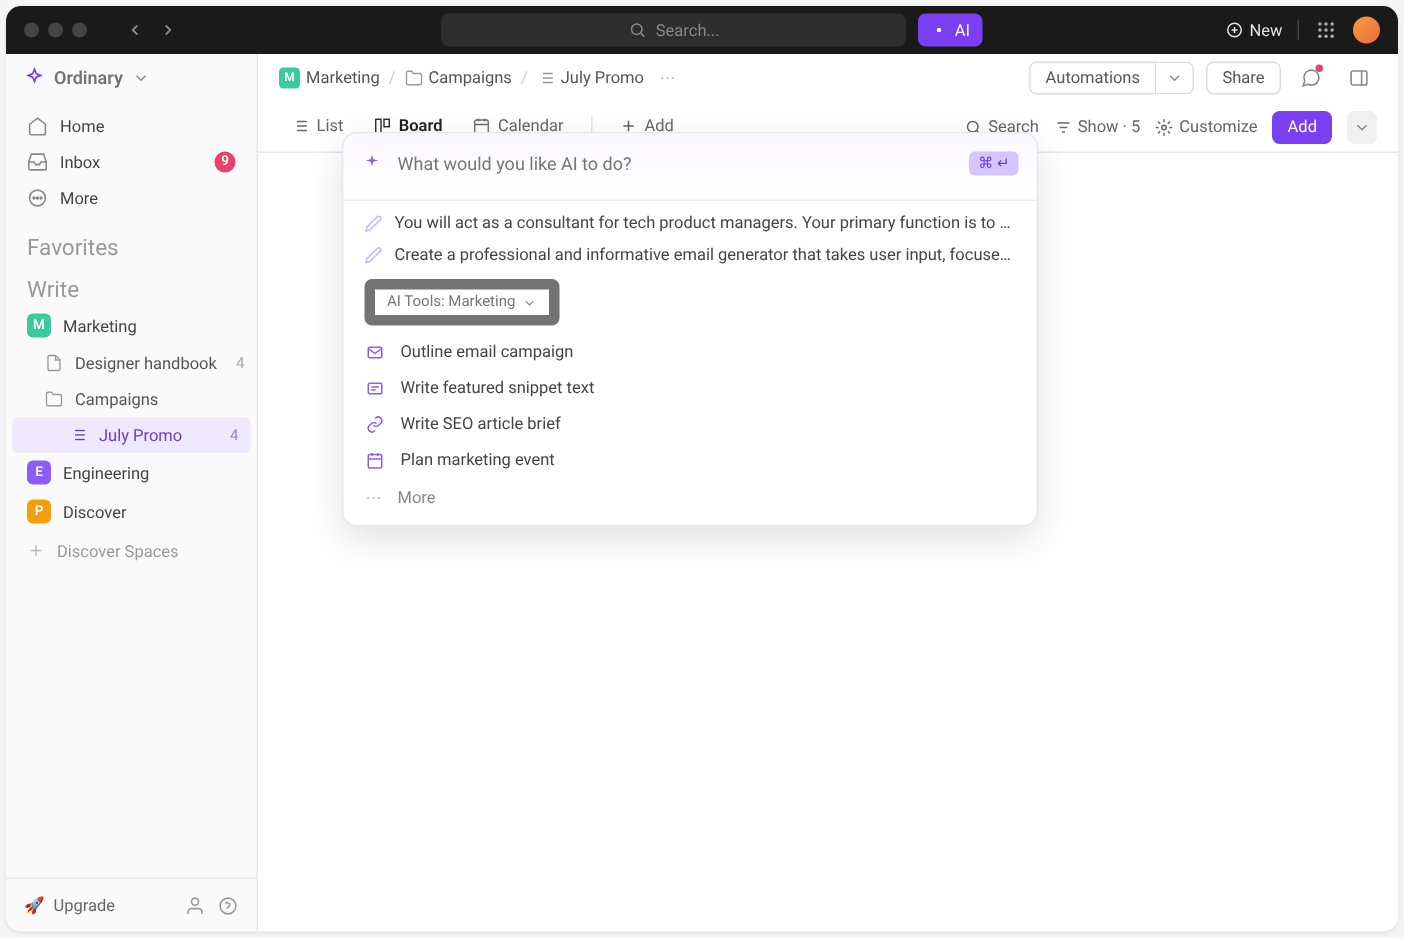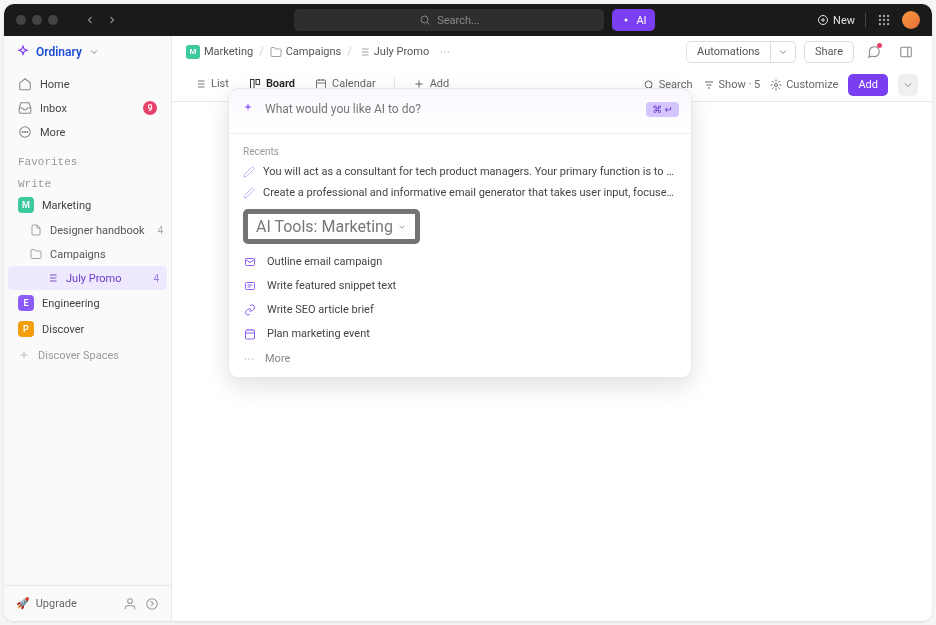--- a/index.html
+++ b/index.html
@@ -21,25 +21,25 @@
     .apps-icon { width: 16px; height: 16px; display: flex; align-items: center; justify-content: center; cursor: pointer; }
     .avatar { width: 18px; height: 18px; border-radius: 50%; background: linear-gradient(135deg, #f89b3c, #e86c3c); cursor: pointer; }
     
     
     .main-layout { flex: 1; display: flex; overflow: hidden; }
     
     
     .sidebar { width: 168px; border-right: 1px solid #e8e8e8; display: flex; flex-direction: column; background: #fafafa; }
     .ws-header { height: 32px; display: flex; align-items: center; padding: 0 12px; gap: 6px; cursor: pointer; }
     .ws-logo { width: 14px; height: 14px; }
-    .ws-name { font-size: 12px; font-weight: 600; color: #1d4ed8; }
+    .ws-name { font-size: 12px; font-weight: 600; color: #737373; }
     .nav-section { padding: 4px 8px; }
     .nav-item { height: 24px; display: flex; align-items: center; padding: 0 6px; gap: 8px; font-size: 11px; color: #444; cursor: pointer; border-radius: 4px; }
     .nav-badge { margin-left: auto; min-width: 14px; height: 14px; padding: 0 4px; background: #e8426b; color: #fff; border-radius: 7px; font-size: 9px; display: flex; align-items: center; justify-content: center; font-weight: 600; }
-    .section-label { font-size: 11px; color: #999; padding: 8px 14px 2px; text-transform: none; font-family: Liberation Mono, monospace; }
+    .section-label { font-size: 15px; color: #999; padding: 8px 14px 2px; text-transform: none; }
     .space-item { height: 26px; display: flex; align-items: center; padding: 0 8px 0 14px; gap: 8px; font-size: 11px; color: #444; cursor: pointer; }
     .space-badge { width: 16px; height: 16px; border-radius: 4px; display: flex; align-items: center; justify-content: center; font-size: 9px; font-weight: 600; color: #fff; }
     .folder-item { height: 24px; display: flex; align-items: center; padding: 0 8px 0 26px; gap: 8px; font-size: 11px; color: #555; cursor: pointer; }
     .folder-item .count { margin-left: auto; color: #aaa; font-size: 10px; }
     .list-item { height: 24px; display: flex; align-items: center; padding: 0 8px 0 38px; gap: 8px; font-size: 11px; cursor: pointer; border-radius: 4px; margin: 0 4px; }
     .list-item.active { background: #efe9ff; color: #6b3cc9; }
     .list-item .count { margin-left: auto; color: #aaa; font-size: 10px; }
     .list-item.active .count { color: #9b7de0; }
     .sidebar-footer { margin-top: auto; height: 36px; border-top: 1px solid #e8e8e8; display: flex; align-items: center; padding: 0 12px; gap: 6px; font-size: 11px; color: #666; }
     .sidebar-footer-right { margin-left: auto; display: flex; gap: 8px; }
@@ -70,21 +70,21 @@
     
     
     .ai-modal { position: absolute; top: 52px; left: 56px; width: 464px; background: #fff; border: 1px solid #e8e8e8; border-radius: 10px; box-shadow: 0 8px 24px rgba(0,0,0,0.12); overflow: hidden; }
     .ai-input-row { height: 40px; display: flex; align-items: center; padding: 0 12px; gap: 10px; background: linear-gradient(to bottom, #faf8ff, #fff); }
     .ai-sparkle { width: 14px; height: 14px; color: #8b5cf6; }
     .ai-input { flex: 1; border: none; outline: none; font-size: 12px; color: #999; background: transparent; }
     .ai-submit { padding: 2px 6px; background: #d4c5ff; border-radius: 4px; font-size: 10px; color: #6b3cc9; font-weight: 500; }
     .ai-section-label { font-size: 10px; color: #999; padding: 8px 14px 4px; }
     .ai-recent { padding: 4px 14px; display: flex; align-items: center; gap: 8px; font-size: 11px; color: #444; cursor: pointer; overflow: hidden; }
     .ai-recent-text { white-space: nowrap; overflow: hidden; text-overflow: ellipsis; }
-    .ai-tools-tag { display: inline-flex; align-items: center; gap: 4px; margin: 6px 14px; padding: 3px 8px; border: 5px solid #737373; border-radius: 5px; font-size: 16px; color: #777; cursor: pointer; }
+    .ai-tools-tag { display: inline-flex; align-items: center; gap: 4px; margin: 6px 14px; padding: 3px 8px; border: 7px solid #737373; border-radius: 5px; font-size: 10px; color: #777; cursor: pointer; }
     .ai-tool-item { padding: 5px 14px; display: flex; align-items: flex-start; gap: 10px; font-size: 11px; color: #444; cursor: pointer; }
     .ai-tool-icon { width: 14px; height: 14px; display: flex; align-items: center; justify-content: center; color: #8b5cf6; }
     .ai-more { padding: 6px 14px 12px; display: flex; align-items: center; gap: 10px; font-size: 11px; color: #888; cursor: pointer; }
     .ai-divider { height: 1px; background: #eee; margin: 4px 0; }
     
     .icon { width: 14px; height: 14px; flex-shrink: 0; }
     .icon-sm { width: 12px; height: 12px; flex-shrink: 0; }
   </style>
 </head>
 <body>
@@ -379,21 +379,20 @@
 
       <div class="ai-modal">
         <div class="ai-input-row">
           <svg class="ai-sparkle" viewBox="0 0 24 24" fill="currentColor">
               <path d="M12 2l1.5 5L19 8.5 13.5 10 12 15l-1.5-5L5 8.5 10.5 7z"></path>
             </svg>
           <input class="ai-input" placeholder="What would you like AI to do?" style="">
           <div class="ai-submit">⌘ ↵</div>
         </div>
         <div class="ai-divider"></div>
-        <div class="ai-section-label">Recents</div>
         <div class="ai-recent">
           <svg class="icon-sm" viewBox="0 0 24 24" fill="none" stroke="#c4b5fd" stroke-width="2">
               <path d="M17 3a2.8 2.8 0 014 4L7.5 20.5 2 22l1.5-5.5z"></path>
             </svg>
           <span class="ai-recent-text">You will act as a consultant for tech product managers. Your primary function is to generate a user...</span>
         </div>
         <div class="ai-recent">
           <svg class="icon-sm" viewBox="0 0 24 24" fill="none" stroke="#c4b5fd" stroke-width="2">
               <path d="M17 3a2.8 2.8 0 014 4L7.5 20.5 2 22l1.5-5.5z"></path>
             </svg>

